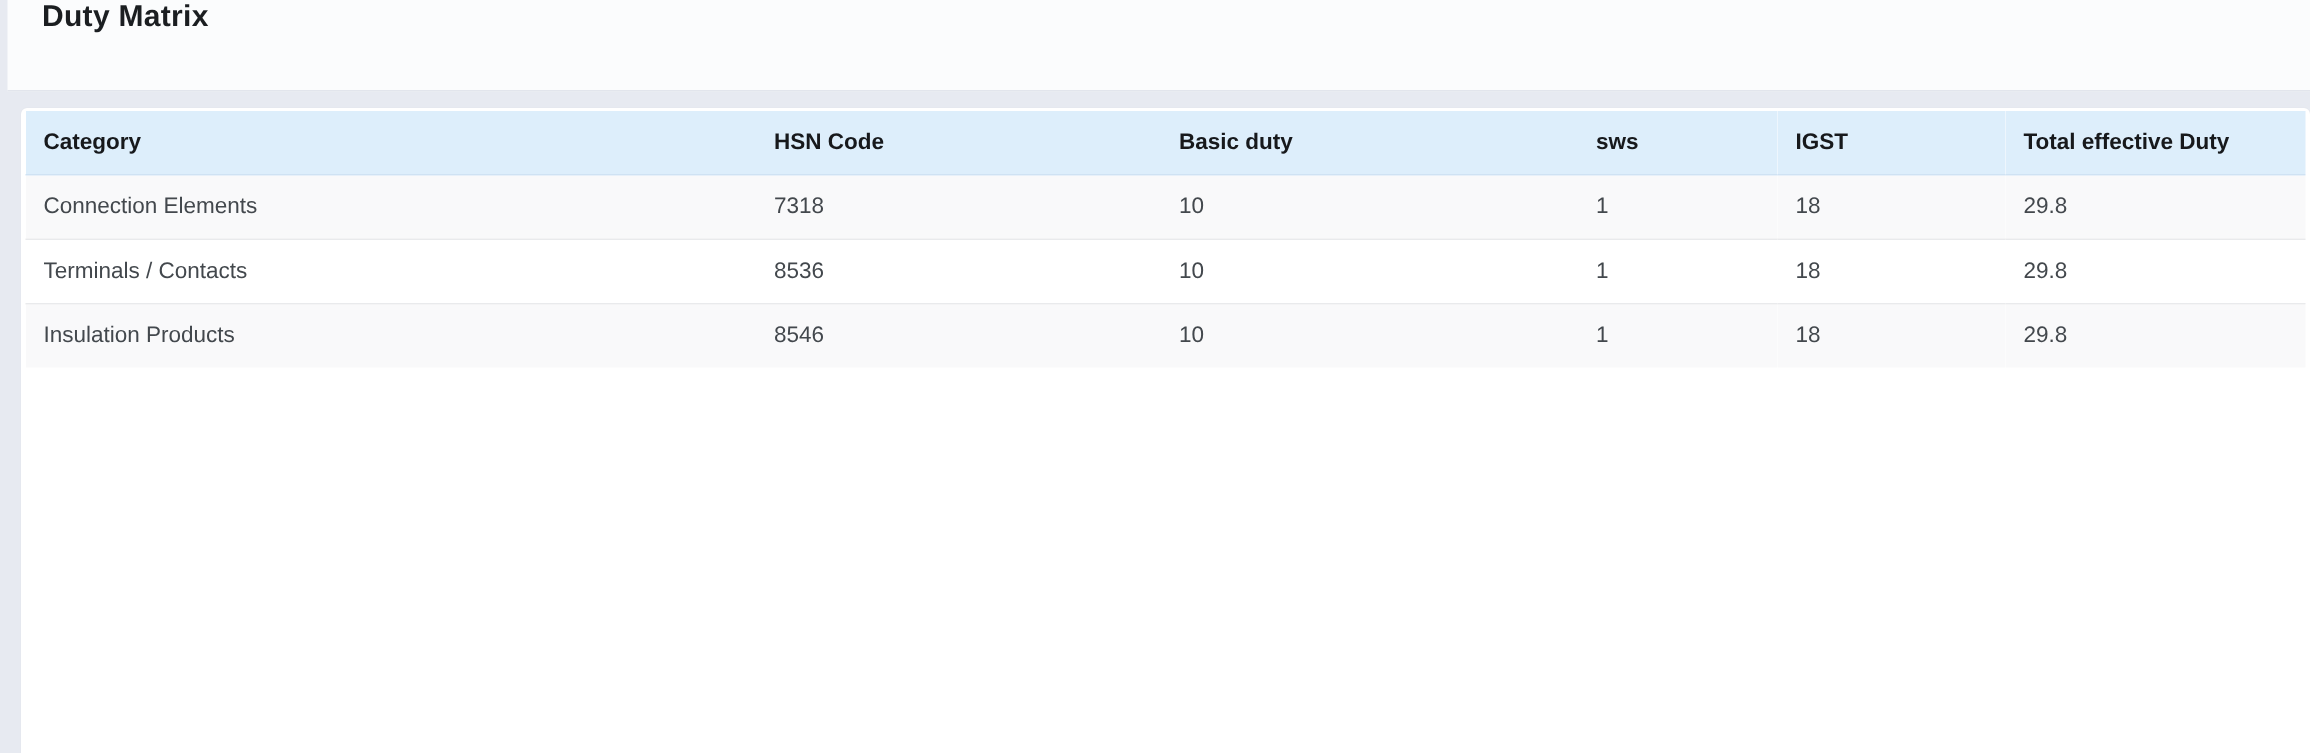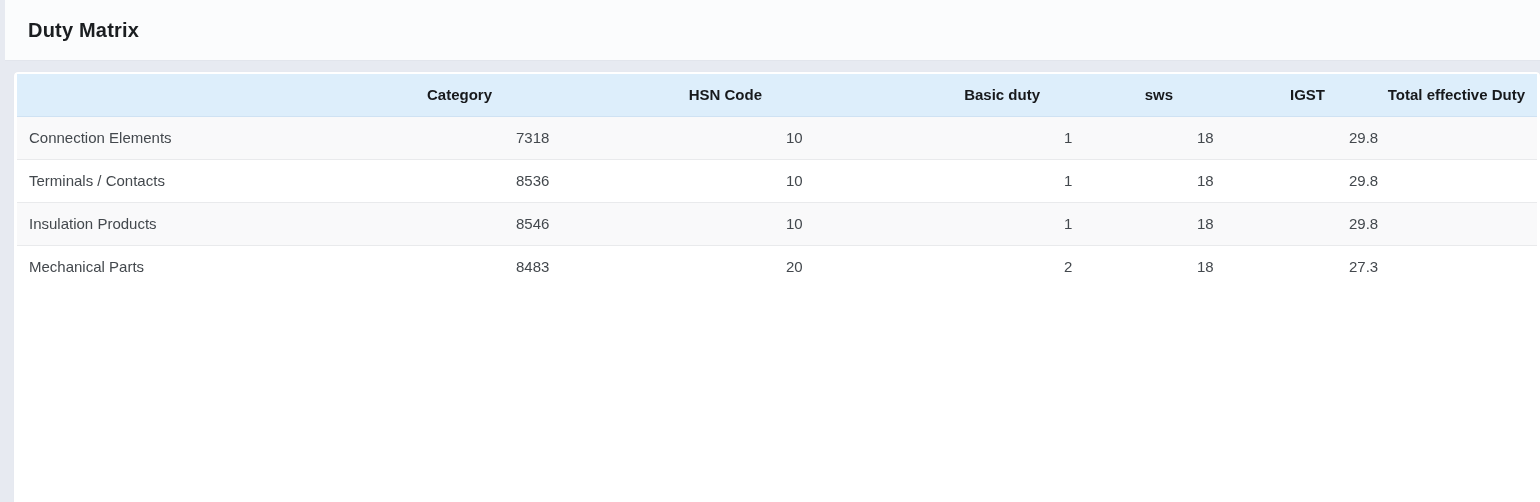--- a/index.html
+++ b/index.html
@@ -14,21 +14,21 @@
   .page { position: relative; width: 1540px; height: 502px; }
 
   
   .topbar {
     position: absolute;
     left: 5px; top: 0; right: 0;
     height: 61px;
     background: #fbfcfd;
     border-bottom: 1px solid #e2e5ec;
     display: flex;
-    align-items: center;
+    align-items: flex-start;
     padding-left: 23px;
     box-sizing: border-box;
   }
   .topbar h1 {
     margin: 0;
     font-size: 20px;
     font-weight: 700;
     color: #1b1e21;
     letter-spacing: 0.2px;
   }
@@ -46,21 +46,21 @@
 
   table.duty-table {
     width: 100%;
     border-collapse: collapse;
     table-layout: fixed;
     font-size: 15px;
     color: var(--body-text, #43484d);
   }
   table.duty-table thead th {
     background: var(--header-row-bg, #ddeefb);
-    text-align: right;
+    text-align: left;
     font-weight: 700;
     font-size: 15px;
     color: #17191c;
     height: 42px;
     padding: 0 12px;
     border-bottom: 1px solid #cfe2f3;
     box-sizing: border-box;
     white-space: nowrap;
     overflow: hidden;
   }
@@ -122,25 +122,17 @@
             <td>29.8</td>
           </tr>
           <tr>
             <td>Insulation Products</td>
             <td>8546</td>
             <td>10</td>
             <td>1</td>
             <td>18</td>
             <td>29.8</td>
           </tr>
-          <tr>
-            <td>Mechanical Parts</td>
-            <td>8483</td>
-            <td>20</td>
-            <td>2</td>
-            <td>18</td>
-            <td>27.3</td>
-          </tr>
         </tbody>
     </table>
   </section>
 
 </div>
 
 </body></html>

